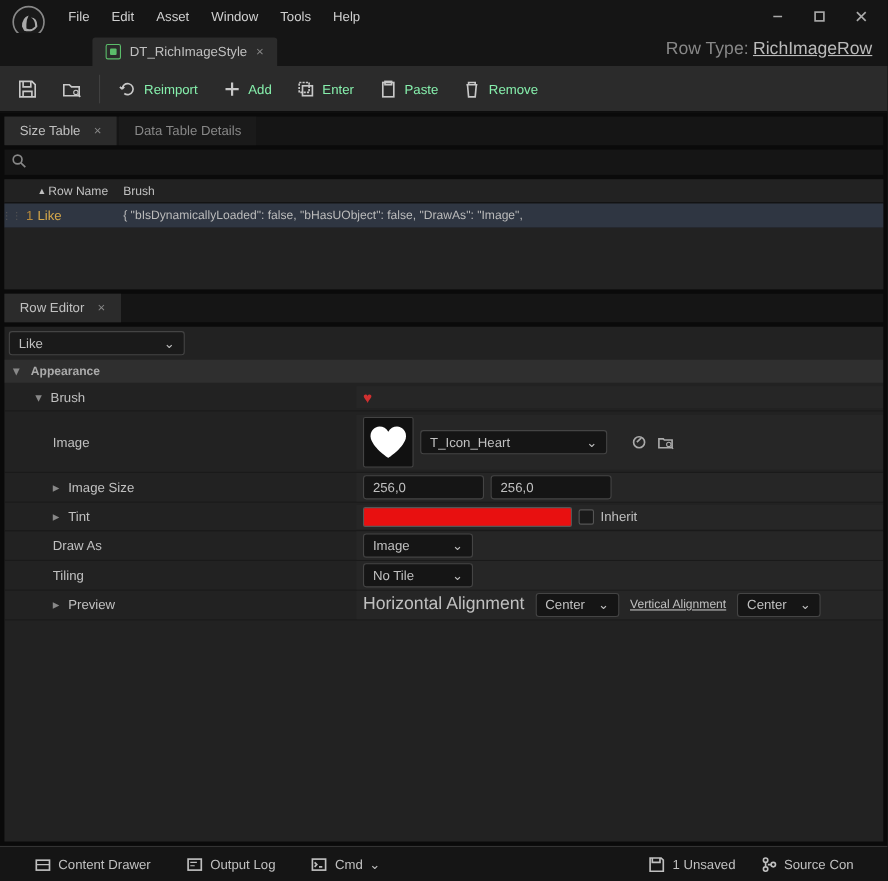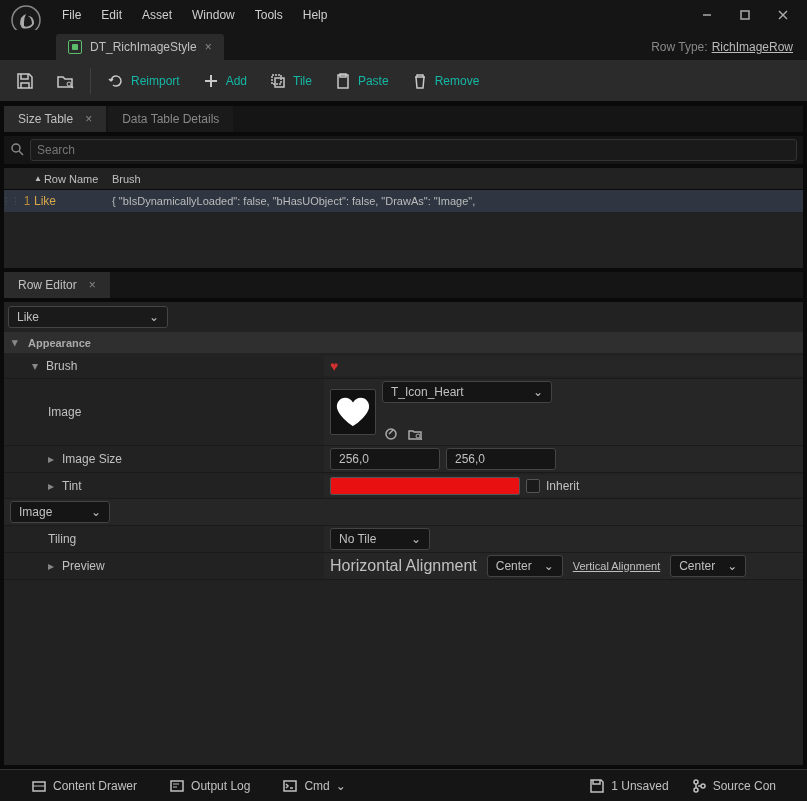--- a/index.html
+++ b/index.html
@@ -3,28 +3,28 @@
 <meta charset="utf-8">
 <style>
 * { margin: 0; padding: 0; box-sizing: border-box; font-family: "Segoe UI", Arial, sans-serif; }
 body { background: #0a0a0a; color: #c0c0c0; font-size: 12px; width: 807px; height: 801px; overflow: hidden; display: flex; flex-direction: column; }
 .titlebar { height: 30px; background: #151515; display: flex; align-items: center; padding: 0 6px; }
 .titlebar .logo { width: 40px; height: 40px; display: flex; align-items: center; justify-content: center; margin-top: 10px; }
 .titlebar .menu { display: flex; gap: 0; margin-left: 6px; }
 .titlebar .menu span { padding: 4px 10px; color: #d0d0d0; cursor: pointer; }
 .titlebar .wincontrols { margin-left: auto; display: flex; gap: 2px; }
 .winbtn { width: 36px; height: 28px; display: flex; align-items: center; justify-content: center; color: #aaa; cursor: pointer; }
-.tabstrip { background: #151515; height: 30px; display: flex; align-items: flex-end; padding-left: 56px; position: relative; }
+.tabstrip { background: #151515; height: 30px; display: flex; align-items: flex-end; padding-left: 84px; position: relative; }
 .tab { background: #2b2b2b; padding: 6px 12px; display: flex; align-items: center; gap: 8px; border-top-left-radius: 3px; border-top-right-radius: 3px; }
 .tab .icon { width: 14px; height: 14px; border: 1px solid #5bbd6a; border-radius: 2px; display:flex;align-items:center;justify-content:center;}
 .tab .icon::before{content:"";width:6px;height:6px;background:#5bbd6a;border-radius:1px;}
-.rowtype { margin-left: auto; color: #888; padding: 0 10px; font-size: 12px; display:flex; gap:4px; align-items:center; position:absolute; right:4px; bottom:6px;}
+.rowtype { margin-left: auto; color: #888; padding: 0 10px; font-size: 16px; display:flex; gap:4px; align-items:center; position:absolute; right:4px; bottom:6px;}
 .rowtype a { color: #bbb; text-decoration: underline; cursor:pointer;}
 .toolbar { background: #2b2b2b; height: 42px; display: flex; align-items: center; gap: 2px; padding: 0 6px; border-bottom: 1px solid #0a0a0a; }
-.toolbtn { display: flex; align-items: center; gap: 6px; padding: 6px 10px; color: #14b8a6; cursor: pointer; border-radius: 3px; }
+.toolbtn { display: flex; align-items: center; gap: 6px; padding: 6px 10px; color: #86efac; cursor: pointer; border-radius: 3px; }
 .toolbtn svg { width: 18px; height: 18px; }
 .sep { width: 1px; height: 26px; background: #404040; margin: 0 4px; }
 .panels { flex: 1; display: flex; flex-direction: column; padding: 4px; gap: 4px; overflow:hidden;}
 .panelheader { background: #151515; display: flex; align-items: stretch; height: 26px; }
 .paneltab { background: #2b2b2b; padding: 5px 14px; display: flex; align-items: center; gap: 12px; margin-right: 2px; }
 .paneltab.inactive { background: #1a1a1a; color: #888; }
 .paneltab .close { color: #888; cursor:pointer; }
 .searchrow { background: #151515; display: flex; align-items: center; padding: 3px 6px; gap: 6px; }
 .searchrow input { flex: 1; background: #1a1a1a; border: 1px solid #333; color: #c0c0c0; padding: 3px 6px; border-radius: 3px; font-size:12px; }
 .datatable { background: #1a1a1a; min-height: 100px; display:flex; flex-direction:column;}
@@ -48,21 +48,21 @@
 .proprow .val { flex: 1; display: flex; align-items: center; gap: 6px; padding: 2px 6px; }
 .proprow .valbg { background:#262626; }
 .expander { width:10px; display:inline-block; color:#888; cursor:pointer;}
 .numinput { background: #151515; border: 1px solid #444; color: #c0c0c0; padding: 3px 8px; width: 110px; border-radius: 3px; text-align:left; font-size:12px;}
 .colorswatch { width: 190px; height: 18px; background: #e81010; border: 1px solid #555; cursor:pointer; border-radius:2px;}
 .checkbox { width: 14px; height: 14px; background: #1a1a1a; border: 1px solid #555; border-radius:2px; cursor:pointer;}
 .select { background: #151515; border: 1px solid #444; padding: 3px 8px; display: inline-flex; align-items: center; justify-content: space-between; min-width: 100px; border-radius:3px; cursor:pointer; font-size:12px;}
 .select.wide { min-width: 170px; }
 .thumb { width: 46px; height: 46px; background: #111; border: 1px solid #444; display:flex; align-items:center; justify-content:center; border-radius:2px;}
 .heartmini { color: #d03030; font-size: 14px; }
-.assetpicker { display:flex; flex-direction:column; gap:20px; }
+.assetpicker { display:flex; flex-direction:row; gap:20px; }
 .assctrls { display:flex; gap:6px; margin-top:2px; }
 .iconbtn { width:18px; height:18px; color:#aaa; cursor:pointer; display:flex;align-items:center;justify-content:center;}
 .bottombar { height: 32px; background: #151515; display: flex; align-items: center; padding: 0 23px; gap: 16px; border-top: 1px solid #333;}
 .bottombtn { display: flex; align-items: center; gap: 6px; padding: 4px 8px; color: #c0c0c0; cursor:pointer;}
 .cmdinput { background: #1a1a1a; border: 1px solid #333; color: #888; padding: 3px 8px; width: 250px; border-radius:3px; font-family: monospace; font-size:12px;}
 .rightstatus { margin-left: auto; display:flex; gap:6px; align-items:flex-start; }
 .heartthumb{width:38px;height:38px;}
 .heartthumb path{fill:#fff;}
 </style>
 </head>
@@ -140,21 +140,21 @@
         <line x1="9" y1="3" x2="9" y2="15" stroke="#c8c8c8" stroke-width="2"></line>
         <line x1="3" y1="9" x2="15" y2="9" stroke="#c8c8c8" stroke-width="2"></line>
       </svg>
       <span>Add</span>
     </div>
   <div class="toolbtn">
       <svg viewBox="0 0 18 18">
         <rect x="3" y="3" width="9" height="9" fill="none" stroke="#c8c8c8" stroke-width="1.5" stroke-dasharray="2 1"></rect>
         <rect x="6" y="6" width="9" height="9" fill="none" stroke="#c8c8c8" stroke-width="1.5"></rect>
       </svg>
-      <span>Tile</span>
+      <span>Enter</span>
     </div>
   <div class="toolbtn">
       <svg viewBox="0 0 18 18">
         <rect x="4" y="3" width="10" height="13" fill="none" stroke="#c8c8c8" stroke-width="1.5"></rect>
         <rect x="6" y="2" width="6" height="3" fill="none" stroke="#c8c8c8" stroke-width="1.5"></rect>
       </svg>
       <span>Paste</span>
     </div>
   <div class="toolbtn">
       <svg viewBox="0 0 18 18">
@@ -173,21 +173,20 @@
       </div>
     <div class="paneltab inactive">
         <span>Data Table Details</span>
       </div>
   </div>
   <div class="searchrow">
     <span><svg width="14" height="14" viewBox="0 0 14 14">
           <circle cx="6" cy="6" r="4" fill="none" stroke="#888" stroke-width="1.5"></circle>
           <line x1="9" y1="9" x2="13" y2="13" stroke="#888" stroke-width="1.5"></line>
         </svg></span>
-    <input placeholder="Search" style="">
   </div>
   <div class="datatable">
     <div class="dtheader">
       <div class="c1"></div>
       <div class="c2">
           <span style="font-size:8px;">▲</span>
           <span>Row Name</span>
         </div>
       <div class="c3">Brush</div>
     </div>
@@ -275,20 +274,21 @@
             <span>Tint</span>
           </div>
         <div class="val valbg">
           <div class="colorswatch"></div>
           <div class="checkbox"></div>
           <span>Inherit</span>
         </div>
       </div>
 
       <div class="proprow">
+        <div class="label nested">Draw As</div>
         <div class="val valbg">
             <div class="select">
               <span>Image</span>
               <span>⌄</span>
             </div>
           </div>
       </div>
 
       <div class="proprow">
         <div class="label nested">Tiling</div>

